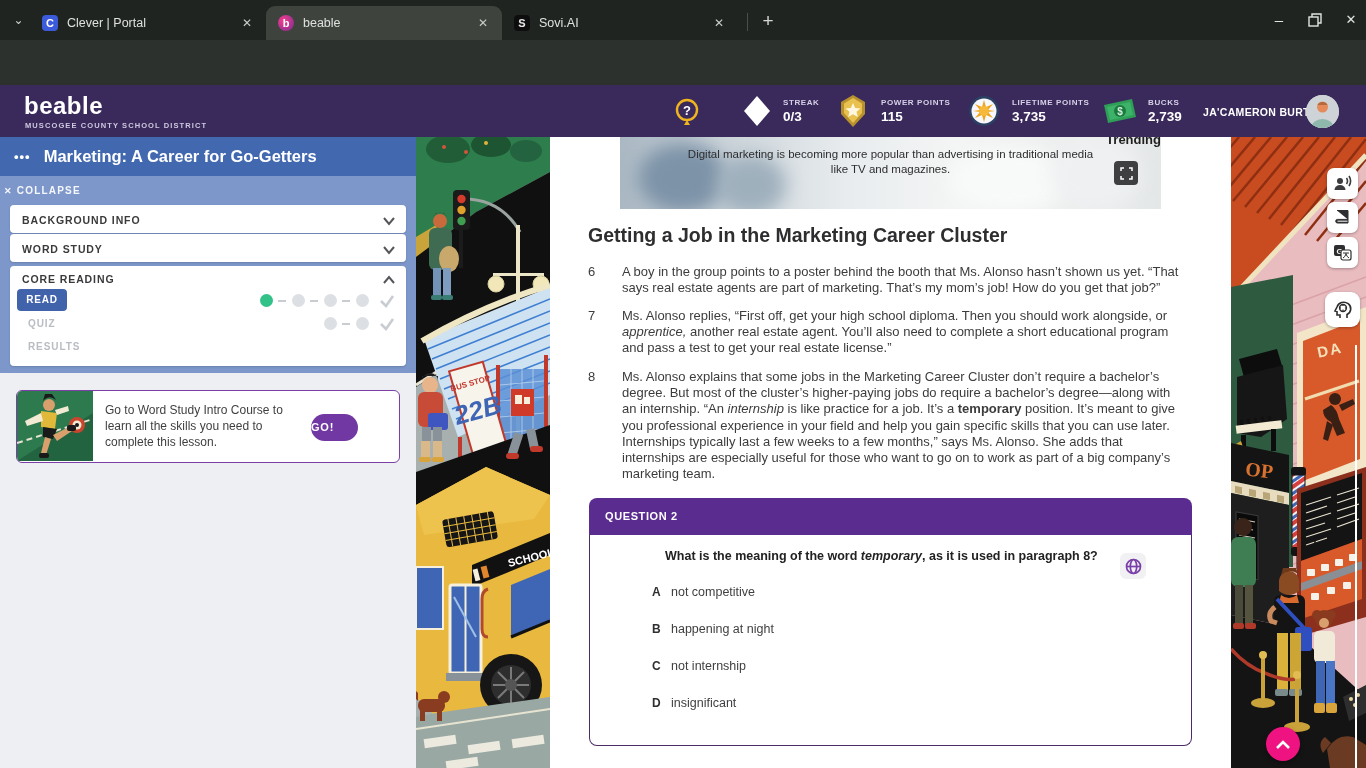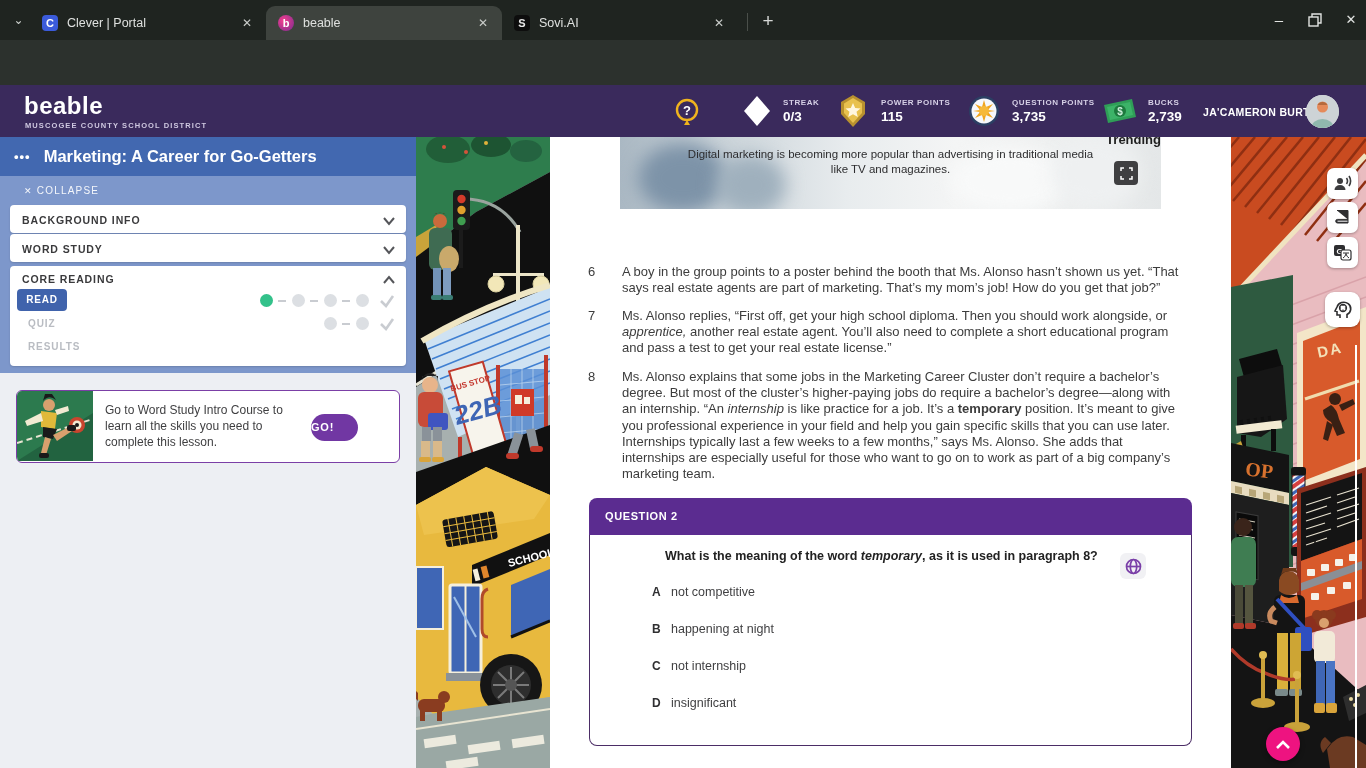--- a/index.html
+++ b/index.html
@@ -38,21 +38,21 @@
   .stat-value { font-size:13.5px; font-weight:bold; color:#fff; margin-top:2px; }
   #user-name { top:21px; color:#fff; font-size:10.5px; font-weight:bold; letter-spacing:.3px; }
   #avatar { left:1306px; top:10px; width:33px; height:33px; border-radius:50%; background:#cdd3d6; overflow:hidden; }
 
   
   #sidebar-col { left:0; top:137px; width:416px; height:631px; background:#edeff3; }
   #sb-head { left:0; top:0; width:416px; height:39px; background:#4268b0; display:flex; align-items:center; }
   #sb-dots { margin-left:14px; color:#fff; font-size:13px; letter-spacing:1px; font-weight:bold; }
   #sb-title { margin-left:13px; color:#fff; font-size:16.5px; font-weight:bold; }
   #sb-panel { left:0; top:39px; width:416px; height:197px; background:#7d97cb; }
-  #collapse-btn { left:24px; top:9px; color:rgba(255,255,255,.92); font-size:10px; font-weight:normal; letter-spacing:1.2px; }
+  #collapse-btn { left:4px; top:9px; color:rgba(255,255,255,.92); font-size:10px; font-weight:bold; letter-spacing:1.2px; }
   .sb-card { left:10px; width:396px; background:#fff; border-radius:4px; box-shadow:0 1px 2px rgba(0,0,0,.15);padding-left:48px; }
   .sb-card-label { position:absolute; left:12px; top:9px; font-size:10.5px; font-weight:bold; letter-spacing:.9px; color:#3a3a3c; }
   .sb-chev { position:absolute; right:10px; top:8px; }
   #read-btn { position:absolute; left:7px; top:23px; width:50px; height:22px; background:#4063ac; border-radius:4px; color:#fff; font-size:10px; font-weight:bold; letter-spacing:.8px; text-align:center; line-height:22px; }
   .dim-label { position:absolute; left:18px; font-size:10px; font-weight:bold; letter-spacing:.9px; color:#b9bcc2; }
   .dot { position:absolute; width:13px; height:13px; border-radius:50%; background:#dcdfe3; }
   .dot.green { background:#33c18a; }
   .dash { position:absolute; width:8px; height:2px; background:#c9ccd1; }
   #go-card { left:16px; top:253px; width:384px; height:73px; background:#fff; border:1.5px solid #7b3fa6; border-radius:6px; overflow:hidden; }
   #go-text { position:absolute; left:88px; top:11px; width:205px; font-size:12px; line-height:16px; color:#3f3f41; }
@@ -220,21 +220,21 @@
 
     <div class="abs" style="left:967px; top:9px">
       <svg width="34" height="34" viewBox="0 0 34 34">
           <circle cx="17" cy="17" r="15" fill="#2b3f63"></circle>
           <circle cx="17" cy="17" r="12.5" fill="#f6f8fb"></circle>
           <path d="M17 6 L19 13 L26 10 L21 16 L28 17 L21 18 L26 24 L19 21 L17 28 L15 21 L8 24 L13 18 L6 17 L13 16 L8 10 L15 13 Z" fill="#f0a51f"></path>
           <circle cx="17" cy="17" r="5" fill="#f6b93a"></circle>
         </svg>
     </div>
     <div class="abs" style="left:1012px; top:13px">
-      <div class="stat-label">QUESTION POINTS</div>
+      <div class="stat-label">LIFETIME POINTS</div>
       <div class="stat-value">3,735</div>
     </div>
 
     <div class="abs" style="left:1101px; top:12px">
       <svg width="38" height="28" viewBox="0 0 38 28">
           <path d="M3 8 L31 2 L35 20 L7 26 Z" fill="#2f9e57"></path>
           <path d="M6 10 L29 5 L32 18 L9 23 Z" fill="#3cb368"></path>
           <circle cx="19" cy="14" r="6" fill="#1d7a3e"></circle>
           <text x="19" y="18" text-anchor="middle" font-size="10" font-weight="bold" fill="#cdeedb" font-family="Liberation Sans,sans-serif">$</text>
         </svg>
@@ -616,20 +616,21 @@
       <div id="fig-cap">
         <span style="display:inline-block; width:420px">Digital marketing is becoming more popular than advertising in traditional media like TV and magazines.</span>
       </div>
       <div id="expand-btn">
         <svg width="13" height="13" viewBox="0 0 13 13">
           <path d="M1 4V1h3M9 1h3v3M12 9v3H9M4 12H1V9" stroke="#fff" stroke-width="1.5" fill="none"></path>
         </svg>
       </div>
     </div>
 
+    <div id="heading">Getting a Job in the Marketing Career Cluster</div>
 
     <div class="para" style="top:127px">
       <div class="pnum">6</div>
       <div class="ptext"><span>A boy in the group points to a poster behind the booth that Ms. Alonso hasn’t shown us yet. “That says real estate agents are part of marketing. That’s my mom’s job! How do you get that job?”</span></div>
     </div>
     <div class="para" style="top:171px">
       <div class="pnum">7</div>
       <div class="ptext"><span>Ms. Alonso replies, “First off, get your high school diploma. Then you should work alongside, or </span><em>apprentice,</em><span> another real estate agent. You’ll also need to complete a short educational program and pass a test to get your real estate license.”</span></div>
     </div>
     <div class="para" style="top:232px">

